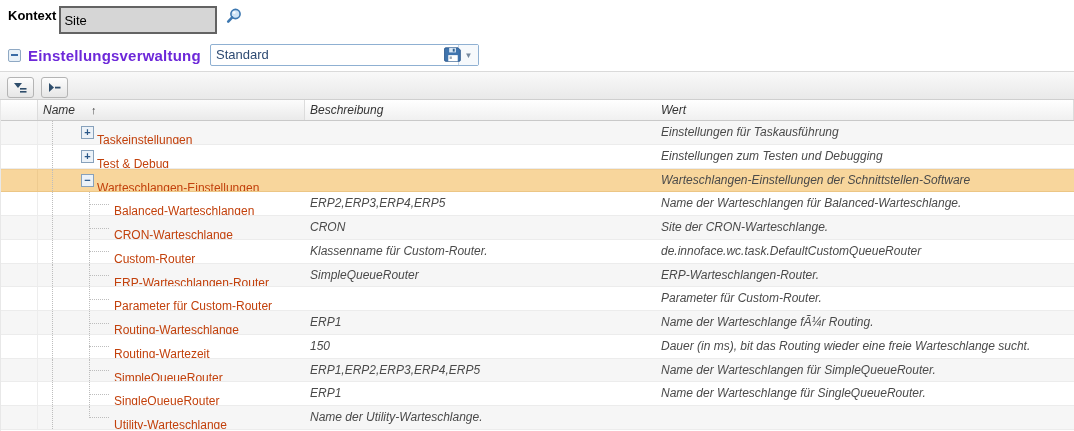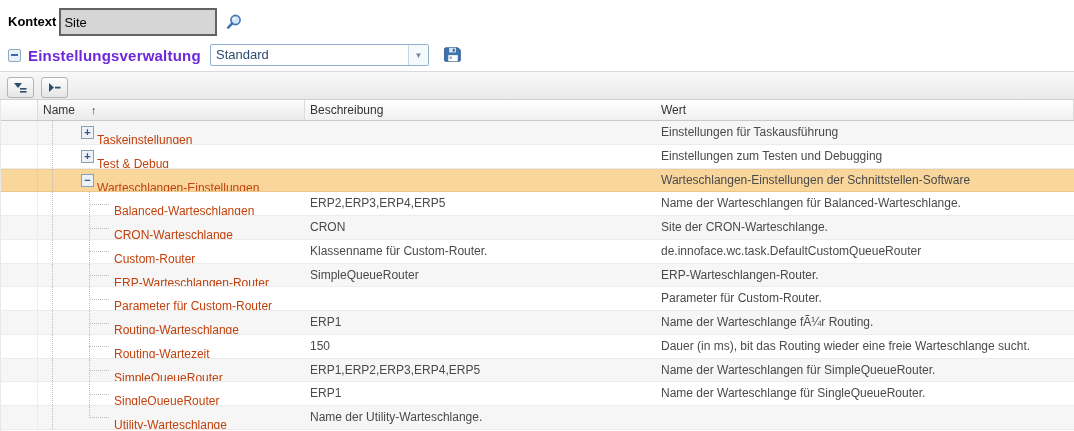--- a/index.html
+++ b/index.html
@@ -5,35 +5,35 @@
   * { box-sizing: border-box; margin: 0; padding: 0; }
   html,body { background:#fff; }
   body {
     width:1074px; height:431px; overflow:hidden;
     font-family:"Liberation Sans","DejaVu Sans",sans-serif;
     font-size:12px; color:#4a4a4a;
   }
   .app { width:1074px; height:431px; position:relative; }
 
   
-  .context-bar { height:38px; padding:6px 0 0 8px; display:flex; align-items:center; }
+  .context-bar { height:38px; padding:6px 0 0 8px; display:flex; align-items:flex-start; }
   .context-label { font-weight:bold; font-size:13px; color:#000; line-height:20px; margin-right:3px; }
   .context-input {
     width:158px; height:28px; background:#d6d6d6; border:2px solid #636363;
     font-family:inherit; font-size:13px; color:#000; padding:0 3px; outline:none;
   }
   .search-btn { margin-left:7px; width:20px; height:20px; border:none; background:transparent; cursor:pointer; display:flex; align-items:center; justify-content:center; }
 
   
   .panel-header { position:relative; height:26px; margin-top:4px; padding-left:8px; display:flex; align-items:center; }
   .collapse-tool { width:13px; height:13px; border:1px solid #8fa9c4; background:#e9f1f8; display:inline-flex; align-items:center; justify-content:center; cursor:pointer; border-radius:2px; }
   .collapse-tool .bar { width:7px; height:2px; background:#3a6ba5; }
   .panel-title { font-size:15px; font-weight:bold; color:#6d28d9; margin-left:7px; letter-spacing:0.2px; }
   .combo {
-    position:absolute; left:210px; top:2px; width:219px; height:22px;
+    position:absolute; left:210px; top:2px; width:269px; height:22px;
     border:1px solid #8fb0d2; background:#fff; border-radius:2px;
     display:flex; align-items:center; cursor:pointer;
   }
   .combo-value { flex:1; padding-left:5px; font-size:13px; color:#2d4a72; line-height:20px; white-space:nowrap; overflow:hidden; }
   .combo-trigger { width:20px; height:100%; border-left:1px solid #c3d5e8; background:#f6f9fc; display:flex; align-items:center; justify-content:center; font-size:8px; color:#75889e; }
   .save-btn { position:absolute; left:443px; top:3px; width:20px; height:20px; border:none; background:transparent; cursor:pointer; padding:0; }
 
   
   .toolbar {
     margin-top:3px; height:29px; padding:3px 0 0 7px;
@@ -45,39 +45,39 @@
     width:27px; height:21px; border:1px solid #b4b4b4; border-radius:3px;
     background:linear-gradient(#fdfdfd,#e6e6e6); cursor:pointer;
     display:flex; align-items:center; justify-content:center; padding:0;
   }
 
   
   .grid { width:1074px; border-left:1px solid #e8e8e8; }
   .grid-header {
     display:grid; grid-template-columns:37px 267px 351px 1fr; height:21px;
     background:linear-gradient(#ffffff,#f0f0f0);
-    border-bottom:1px solid #c9c9c9; color:#333;
+    border-bottom:1px solid #c9c9c9; color:#333;font-style:italic;
   }
   .hcell { line-height:20px; padding-left:5px; border-right:1px solid #dcdcdc; white-space:nowrap; overflow:hidden; }
   .hcell.last { border-right:none; }
   .hcell.sorted { background:linear-gradient(#fcfcfc,#eaeaea); }
   .sort-arrow { display:inline-block; margin-left:16px; font-size:11px; color:#444; }
 
   .grid-body { height:310px; overflow:hidden; }
   .grid-row {
     display:grid; grid-template-columns:37px 267px 351px 1fr;
     height:23.77px; border-bottom:1px solid #ececec; background:#fff; cursor:pointer;
   }
   .grid-row.alt { background:#f6f6f6; }
   .grid-row.selected { background:#f8d69c; border-bottom:1px solid #ecc685; box-shadow:inset 0 1px 0 #f2cd92; }
   .cell { line-height:22.5px; white-space:nowrap; overflow:hidden; }
   .c0 { border-right:1px solid #ededed; }
   .grid-row.selected .c0 { border-right-color:#eecb90; }
   .name-cell { position:relative; }
-  .wert-cell, .beschr-cell { padding-left:5px; }
+  .wert-cell, .beschr-cell { padding-left:5px;font-style:italic; }
 
   
   .tl-root { position:absolute; left:14px; top:0; bottom:0; border-left:1px dotted #bdbdbd; }
   .tl-branch { position:absolute; left:51px; top:0; bottom:0; border-left:1px dotted #bdbdbd; }
   .tl-elbow { position:absolute; left:51px; top:0; width:20px; height:12px; border-left:1px dotted #bdbdbd; border-bottom:1px dotted #bdbdbd; }
   .tl-stub { position:absolute; left:51px; top:11.5px; width:20px; border-top:1px dotted #bdbdbd; }
   .pm {
     position:absolute; left:43px; top:5px; width:13px; height:13px;
     border:1px solid #87a1bb; background:#ecf2f8; color:#2a5788;
     font:bold 11px/11px "Liberation Sans",sans-serif; text-align:center; cursor:pointer;

